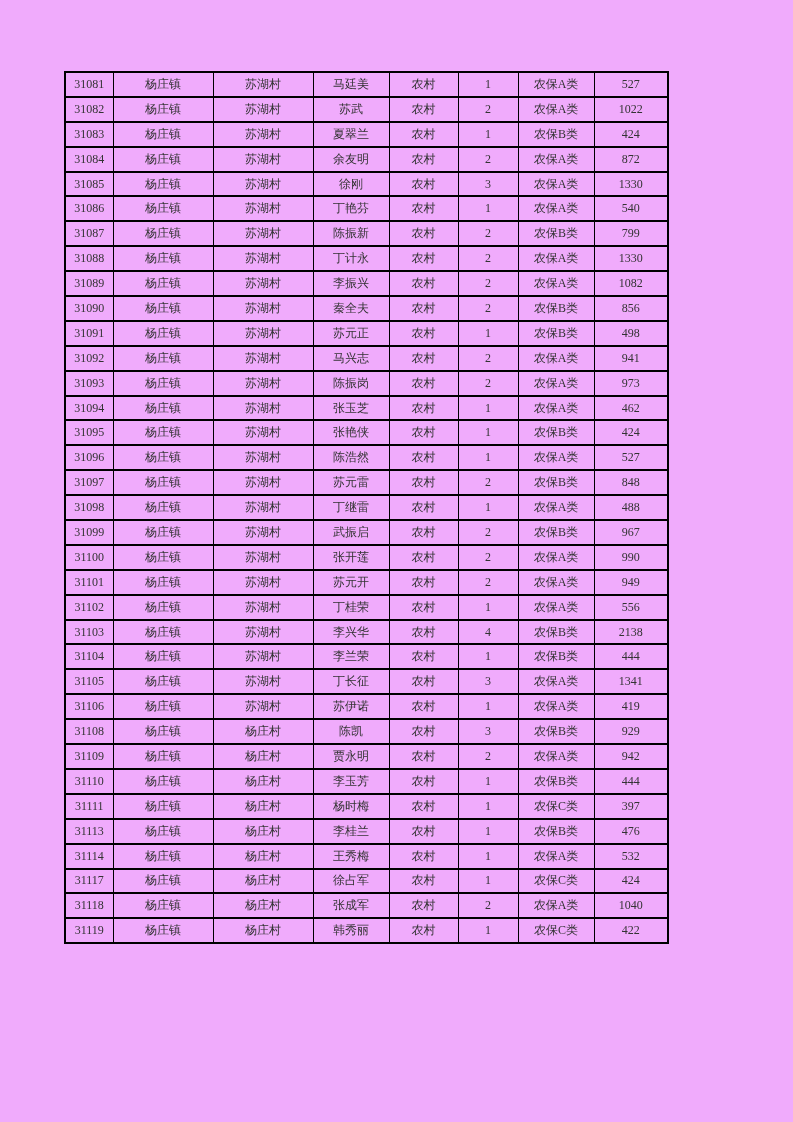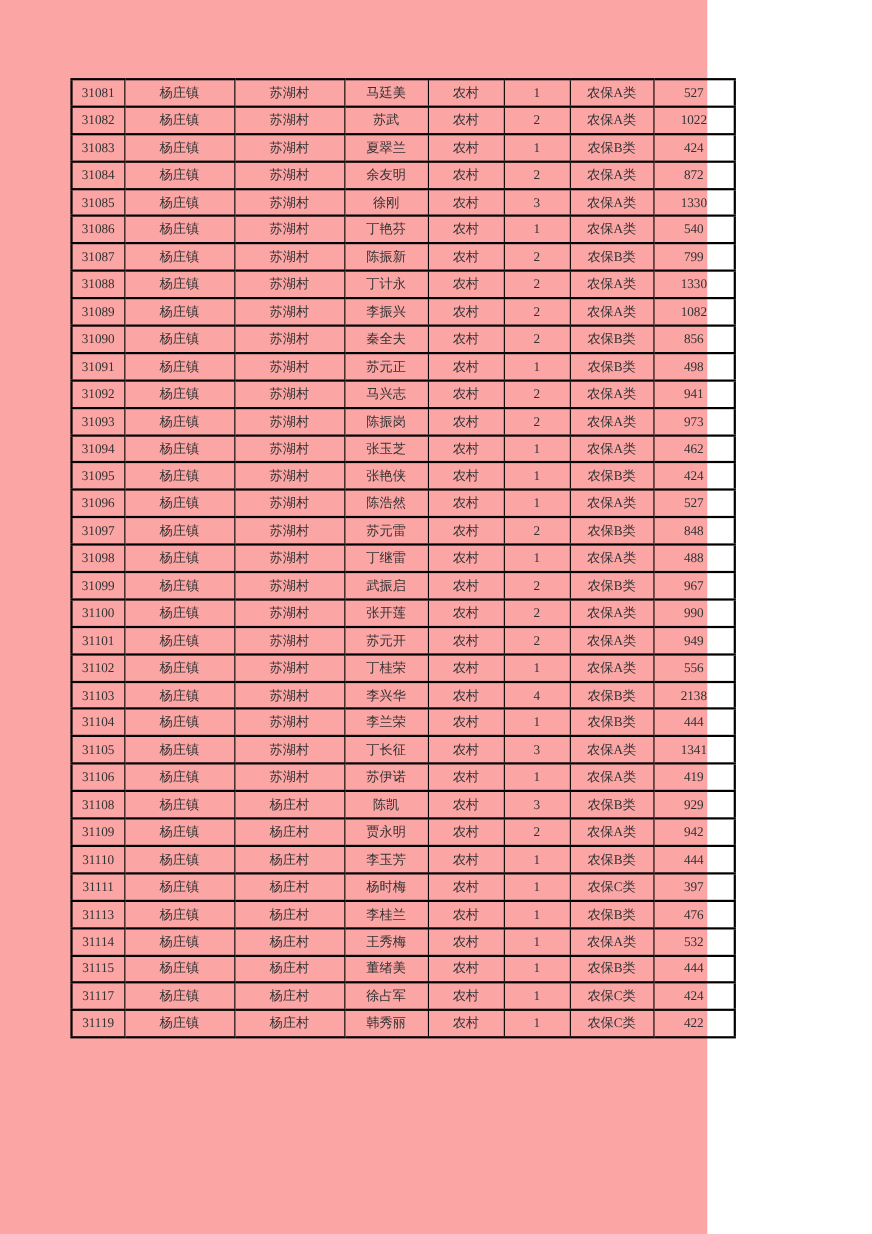--- a/index.html
+++ b/index.html
@@ -9,23 +9,23 @@
   body {
     width: 793px;
     height: 1122px;
     background: #ffffff;
     position: relative;
     font-family: "Liberation Serif", "DejaVu Serif", serif;
   }
   .page {
     position: absolute;
     left: 0; top: 0;
-    width: 643px;
+    width: 793px;
     height: 1122px;
-    background: #fca5a5;
+    background: #f0abfc;
   }
   .data-table {
     position: absolute;
     left: 64px;
     top: 71px;
     width: 603px;
     border-collapse: collapse;
     table-layout: fixed;
     border: 2px solid #000000;
   }
@@ -381,38 +381,38 @@
     <td>31114</td>
     <td>杨庄镇</td>
     <td>杨庄村</td>
     <td>王秀梅</td>
     <td>农村</td>
     <td>1</td>
     <td>农保A类</td>
     <td>532</td>
   </tr>
         <tr>
-    <td>31115</td>
-    <td>杨庄镇</td>
-    <td>杨庄村</td>
-    <td>董绪美</td>
-    <td>农村</td>
-    <td>1</td>
-    <td>农保B类</td>
-    <td>444</td>
-  </tr>
-        <tr>
     <td>31117</td>
     <td>杨庄镇</td>
     <td>杨庄村</td>
     <td>徐占军</td>
     <td>农村</td>
     <td>1</td>
     <td>农保C类</td>
     <td>424</td>
+  </tr>
+        <tr>
+    <td>31118</td>
+    <td>杨庄镇</td>
+    <td>杨庄村</td>
+    <td>张成军</td>
+    <td>农村</td>
+    <td>2</td>
+    <td>农保A类</td>
+    <td>1040</td>
   </tr>
         <tr>
     <td>31119</td>
     <td>杨庄镇</td>
     <td>杨庄村</td>
     <td>韩秀丽</td>
     <td>农村</td>
     <td>1</td>
     <td>农保C类</td>
     <td>422</td>

